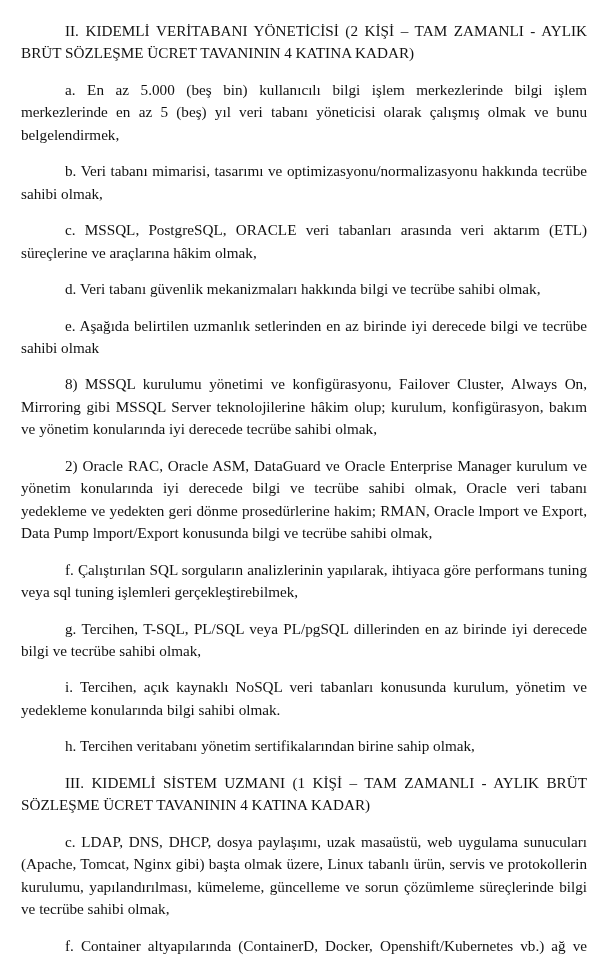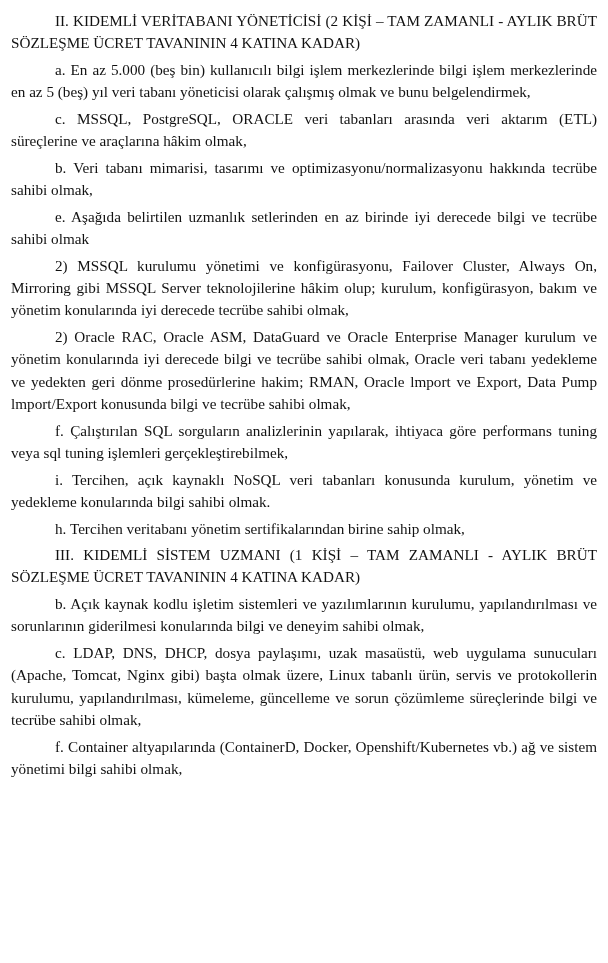--- a/index.html
+++ b/index.html
@@ -8,39 +8,40 @@
     position: relative;
     box-sizing: border-box;
     width: 608px;
     padding: 6px 7px 0 7px;
     font-family: "Liberation Serif", "DejaVu Serif", serif;
     font-size: 15.2px;
     line-height: 22.45px;
     color: #111111;
   }
   .para {
-    margin: 4px;
+    margin: 14px;
     text-align: justify;
     text-indent: 44px;
   }
   .para.sub { text-indent: 44px; }
   .heading { letter-spacing: 0; }
 </style>
 </head>
 <body>
 
 <div class="page">
   <p class="para heading">II. KIDEMLİ VERİTABANI YÖNETİCİSİ (2 KİŞİ – TAM ZAMANLI - AYLIK BRÜT SÖZLEŞME ÜCRET TAVANININ 4 KATINA KADAR)</p>
   <p class="para">a.  En az 5.000 (beş bin) kullanıcılı bilgi işlem merkezlerinde bilgi işlem merkezlerinde en az 5 (beş) yıl veri tabanı yöneticisi olarak çalışmış olmak ve bunu belgelendirmek,</p>
+  <p class="para">b. Veri tabanı mimarisi, tasarımı ve optimizasyonu/normalizasyonu hakkında tecrübe sahibi olmak,</p>
   <p class="para">c.  MSSQL, PostgreSQL, ORACLE veri tabanları arasında veri aktarım (ETL) süreçlerine ve araçlarına hâkim olmak,</p>
-  <p class="para">b. Veri tabanı mimarisi, tasarımı ve optimizasyonu/normalizasyonu hakkında tecrübe sahibi olmak,</p>
+  <p class="para">d.  Veri tabanı güvenlik mekanizmaları hakkında bilgi ve tecrübe sahibi olmak,</p>
   <p class="para">e.  Aşağıda belirtilen uzmanlık setlerinden en az birinde iyi derecede bilgi ve tecrübe sahibi olmak</p>
-  <p class="para sub">2) MSSQL kurulumu yönetimi ve konfigürasyonu, Failover Cluster, Always On, Mirroring gibi MSSQL Server teknolojilerine hâkim olup; kurulum, konfigürasyon, bakım ve yönetim konularında iyi derecede tecrübe sahibi olmak,</p>
+  <p class="para sub">8) MSSQL kurulumu yönetimi ve konfigürasyonu, Failover Cluster, Always On, Mirroring gibi MSSQL Server teknolojilerine hâkim olup; kurulum, konfigürasyon, bakım ve yönetim konularında iyi derecede tecrübe sahibi olmak,</p>
   <p class="para sub">2) Oracle RAC, Oracle ASM, DataGuard ve Oracle Enterprise Manager kurulum ve yönetim konularında iyi derecede bilgi ve tecrübe sahibi olmak, Oracle veri tabanı yedekleme ve yedekten geri dönme prosedürlerine hakim; RMAN, Oracle lmport ve Export, Data Pump lmport/Export konusunda bilgi ve tecrübe sahibi olmak,</p>
   <p class="para">f.  Çalıştırılan SQL sorguların analizlerinin yapılarak, ihtiyaca göre performans tuning veya sql tuning işlemleri gerçekleştirebilmek,</p>
+  <p class="para">g.  Tercihen, T-SQL, PL/SQL veya PL/pgSQL dillerinden en az birinde iyi derecede bilgi ve tecrübe sahibi olmak,</p>
   <p class="para">i.  Tercihen, açık kaynaklı NoSQL veri tabanları konusunda kurulum, yönetim ve yedekleme konularında bilgi sahibi olmak.</p>
   <p class="para">h.  Tercihen veritabanı yönetim sertifikalarından birine sahip olmak,</p>
 
   <p class="para heading">III. KIDEMLİ SİSTEM UZMANI (1 KİŞİ – TAM ZAMANLI - AYLIK BRÜT SÖZLEŞME ÜCRET TAVANININ 4 KATINA KADAR)</p>
-  <p class="para">b.  Açık kaynak kodlu işletim sistemleri ve yazılımlarının kurulumu, yapılandırılması ve sorunlarının giderilmesi konularında bilgi ve deneyim sahibi olmak,</p>
   <p class="para">c.  LDAP, DNS, DHCP, dosya paylaşımı, uzak masaüstü, web uygulama sunucuları (Apache, Tomcat, Nginx gibi) başta olmak üzere, Linux tabanlı ürün, servis ve protokollerin kurulumu, yapılandırılması, kümeleme, güncelleme ve sorun çözümleme süreçlerinde bilgi ve tecrübe sahibi olmak,</p>
   <p class="para">f.  Container altyapılarında (ContainerD, Docker, Openshift/Kubernetes vb.) ağ ve sistem yönetimi bilgi sahibi olmak,</p>
 </div>
 
 </body></html>

